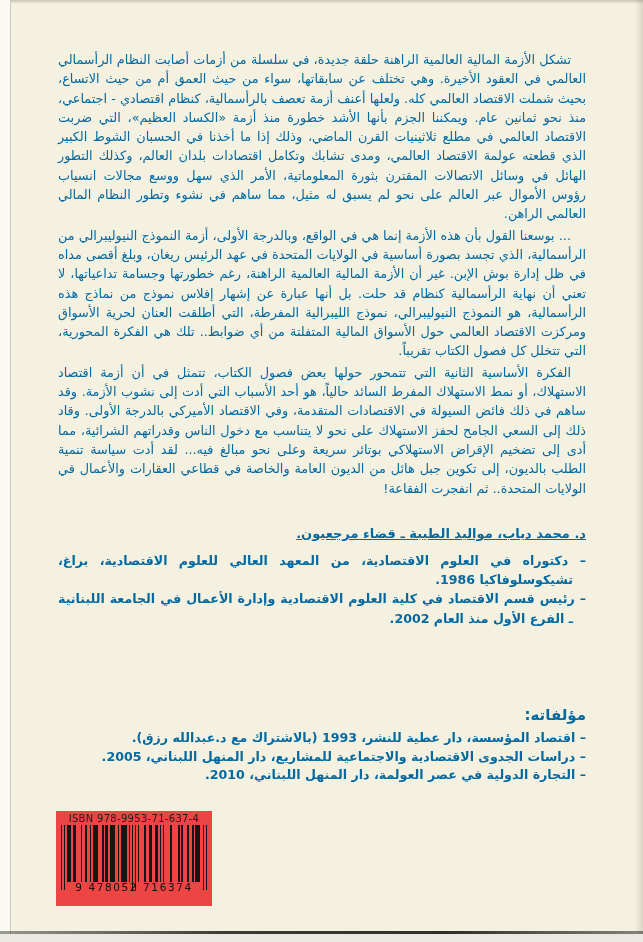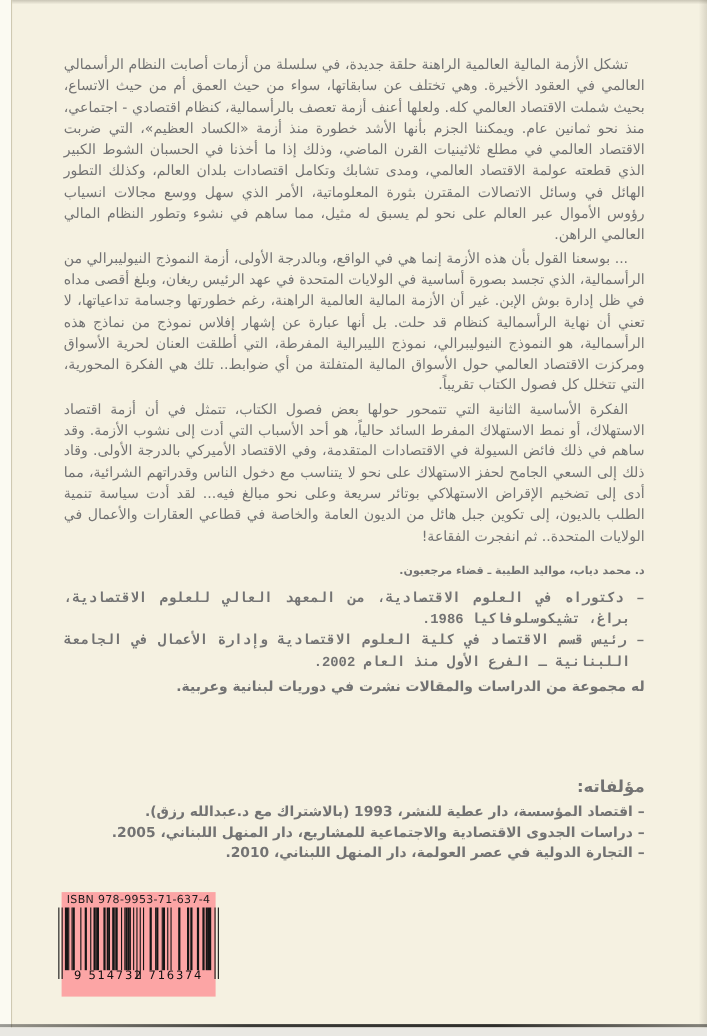--- a/index.html
+++ b/index.html
@@ -12,38 +12,38 @@
   .edge-top{position:absolute;top:0;left:0;right:0;height:4px;
     background:linear-gradient(180deg,rgba(120,115,100,.35),rgba(120,115,100,0));}
   .edge-left{position:absolute;top:0;left:0;width:10px;height:100%;
     background:#fbfaf2;border-right:1px solid #cfc9b2;}
   .edge-right{position:absolute;top:0;right:0;width:8px;height:100%;
     background:linear-gradient(270deg,rgba(90,85,70,.18),rgba(90,85,70,0));}
   .edge-bottom-line{position:absolute;left:0;right:0;bottom:8px;height:3px;
     background:linear-gradient(90deg,rgba(40,40,38,.45),#3a3a36 35%,#2e2e2a 70%,rgba(40,40,38,.55));}
   .edge-bottom-band{position:absolute;left:0;right:0;bottom:0;height:8px;background:#e9e8e3;}
 
-  .sec{position:absolute;right:57px;left:58px;direction:rtl;text-align:justify;color:#737373;}
+  .sec{position:absolute;right:57px;left:58px;direction:rtl;text-align:justify;color:#0369a1;}
   .synopsis{top:50px;}
   .synopsis p{margin:0 0 2px 0;font-size:12.8px;line-height:19.3px;text-indent:15px;}
 
   .bio{top:514px;}
-  .bio-heading{margin:0 0 10px 0;font-size:10px;font-weight:bold;text-indent:0;}
+  .bio-heading{margin:12px 0 10px 0;font-size:13px;font-weight:bold;text-indent:0;text-decoration:underline;}
   .bio-item{margin:0;font-size:12.6px;line-height:19.2px;font-weight:bold;
-    padding-right:13px;text-indent:-13px;font-family:Liberation Mono, monospace;}
+    padding-right:13px;text-indent:-13px;}
   .bio-note{margin:2px 0 0 0;font-size:12.6px;line-height:19.2px;font-weight:bold;}
 
   .works{top:706px;}
   .works-heading{margin:0 0 5px 0;font-size:15px;font-weight:bold;}
   .works-item{margin:0;font-size:12.6px;line-height:18.6px;font-weight:bold;
     padding-right:13px;text-indent:-13px;}
 
   
-  .barcode{position:absolute;left:56px;top:811px;width:140px;height:95px;
-    background:#fca5a5;box-sizing:border-box;padding-top:2px;
+  .barcode{position:absolute;left:56px;top:811px;width:156px;height:95px;
+    background:#ef4444;box-sizing:border-box;padding-top:2px;
     display:flex;flex-direction:column;align-items:center;}
   .isbn-label{font-size:10px;letter-spacing:.3px;color:#1c1c1c;white-space:nowrap;}
   .bars{display:flex;margin-top:1px;height:66px;align-items:flex-start;}
   .bars span{display:block;width:1.55px;}
   .bars .b{background:#161616;height:57px;}
   .bars .b.t{height:65px;}
   .bars .s{background:transparent;height:57px;}
   .digits{font-size:10.5px;margin-top:-10px;letter-spacing:1.6px;color:#101010;
     direction:ltr;white-space:nowrap;}
 </style>
@@ -59,21 +59,20 @@
 <div class="sec synopsis">
   <p>تشكل الأزمة المالية العالمية الراهنة حلقة جديدة، في سلسلة من أزمات أصابت النظام الرأسمالي العالمي في العقود الأخيرة. وهي تختلف عن سابقاتها، سواء من حيث العمق أم من حيث الاتساع، بحيث شملت الاقتصاد العالمي كله. ولعلها أعنف أزمة تعصف بالرأسمالية، كنظام اقتصادي - اجتماعي، منذ نحو ثمانين عام. ويمكننا الجزم بأنها الأشد خطورة منذ أزمة «الكساد العظيم»، التي ضربت الاقتصاد العالمي في مطلع ثلاثينيات القرن الماضي، وذلك إذا ما أخذنا في الحسبان الشوط الكبير الذي قطعته عولمة الاقتصاد العالمي، ومدى تشابك وتكامل اقتصادات بلدان العالم، وكذلك التطور الهائل في وسائل الاتصالات المقترن بثورة المعلوماتية، الأمر الذي سهل ووسع مجالات انسياب رؤوس الأموال عبر العالم على نحو لم يسبق له مثيل، مما ساهم في نشوء وتطور النظام المالي العالمي الراهن.</p>
   <p>... بوسعنا القول بأن هذه الأزمة إنما هي في الواقع، وبالدرجة الأولى، أزمة النموذج النيوليبرالي من الرأسمالية، الذي تجسد بصورة أساسية في الولايات المتحدة في عهد الرئيس ريغان، وبلغ أقصى مداه في ظل إدارة بوش الإبن. غير أن الأزمة المالية العالمية الراهنة، رغم خطورتها وجسامة تداعياتها، لا تعني أن نهاية الرأسمالية كنظام قد حلت. بل أنها عبارة عن إشهار إفلاس نموذج من نماذج هذه الرأسمالية، هو النموذج النيوليبرالي، نموذج الليبرالية المفرطة، التي أطلقت العنان لحرية الأسواق ومركزت الاقتصاد العالمي حول الأسواق المالية المتفلتة من أي ضوابط.. تلك هي الفكرة المحورية، التي تتخلل كل فصول الكتاب تقريباً.</p>
   <p>الفكرة الأساسية الثانية التي تتمحور حولها بعض فصول الكتاب، تتمثل في أن أزمة اقتصاد الاستهلاك، أو نمط الاستهلاك المفرط السائد حالياً، هو أحد الأسباب التي أدت إلى نشوب الأزمة. وقد ساهم في ذلك فائض السيولة في الاقتصادات المتقدمة، وفي الاقتصاد الأميركي بالدرجة الأولى. وقاد ذلك إلى السعي الجامح لحفز الاستهلاك على نحو لا يتناسب مع دخول الناس وقدراتهم الشرائية، مما أدى إلى تضخيم الإقراض الاستهلاكي بوتائر سريعة وعلى نحو مبالغ فيه... لقد أدت سياسة تنمية الطلب بالديون، إلى تكوين جبل هائل من الديون العامة والخاصة في قطاعي العقارات والأعمال في الولايات المتحدة.. ثم انفجرت الفقاعة!</p>
 </div>
 
 <div class="sec bio">
   <p class="bio-heading"><b>د. محمد دياب</b><span>، مواليد الطيبة ـ قضاء مرجعيون.</span></p>
   <p class="bio-item">– دكتوراه في العلوم الاقتصادية، من المعهد العالي للعلوم الاقتصادية، براغ، تشيكوسلوفاكيا 1986.</p>
   <p class="bio-item">– رئيس قسم الاقتصاد في كلية العلوم الاقتصادية وإدارة الأعمال في الجامعة اللبنانية ـ الفرع الأول منذ العام 2002.</p>
-  <p class="bio-note">له مجموعة من الدراسات والمقالات نشرت في دوريات لبنانية وعربية.</p>
 </div>
 
 <div class="sec works">
   <p class="works-heading">مؤلفاته:</p>
   <p class="works-item">– اقتصاد المؤسسة، دار عطية للنشر، 1993 (بالاشتراك مع د.عبدالله رزق).</p>
   <p class="works-item">– دراسات الجدوى الاقتصادية والاجتماعية للمشاريع، دار المنهل اللبناني، 2005.</p>
   <p class="works-item">– التجارة الدولية في عصر العولمة، دار المنهل اللبناني، 2010.</p>
 </div>
 
 <div class="barcode">
@@ -168,14 +167,14 @@
       <span class="s"></span>
       <span class="b"></span>
       <span class="b"></span>
       <span class="b"></span>
       <span class="s"></span>
       <span class="s"></span>
       <span class="b t"></span>
       <span class="s"></span>
       <span class="b t"></span>
     </div>
-  <div class="digits">9 514732 716374</div>
+  <div class="digits">9 478052 716374</div>
 </div>
 
 </body></html>

